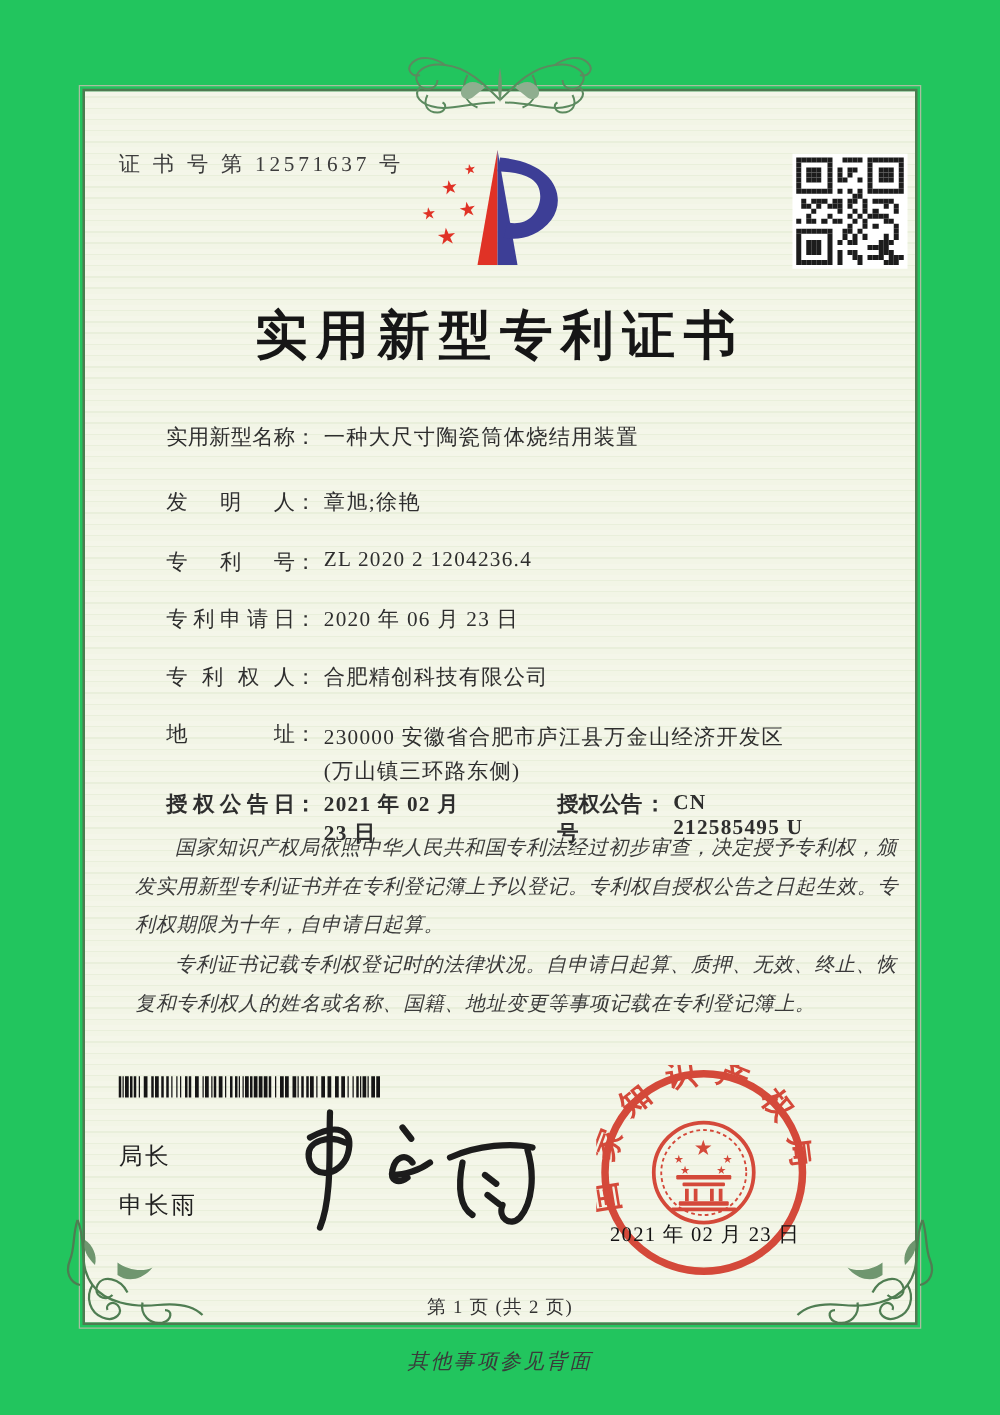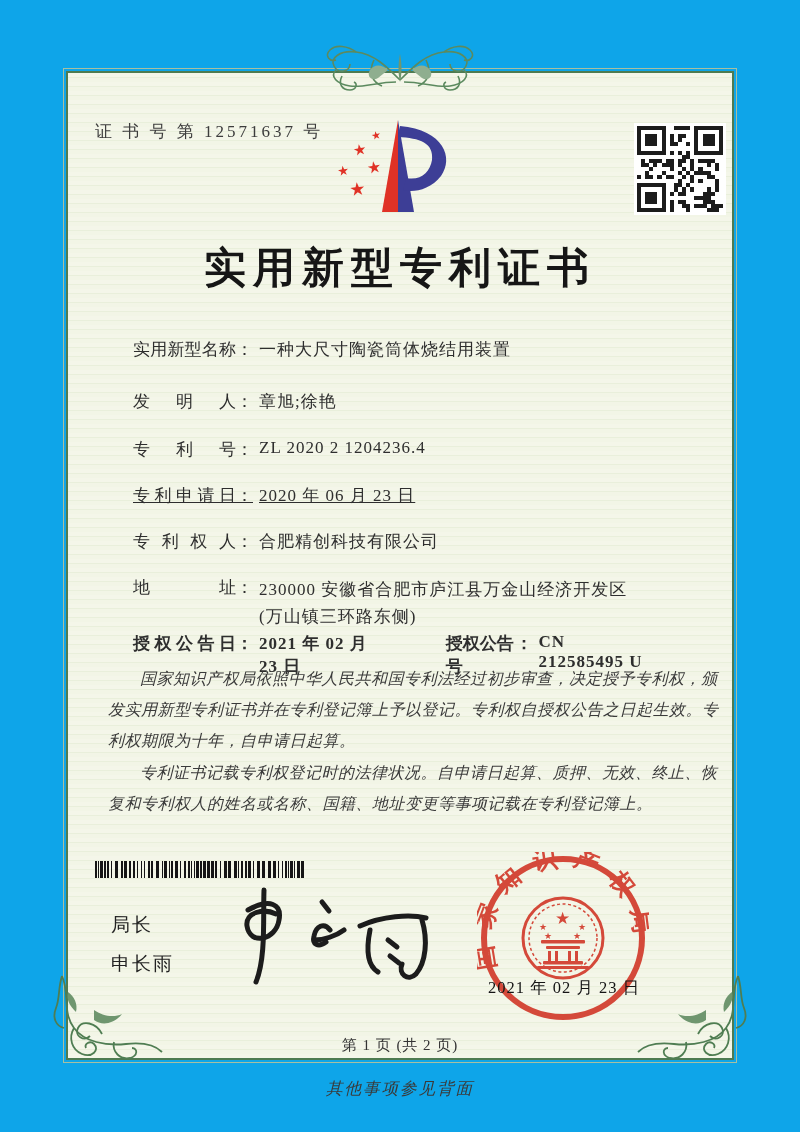--- a/index.html
+++ b/index.html
@@ -1,20 +1,20 @@
 <!DOCTYPE html>
 <html><head>
 <meta charset="utf-8">
 <style>
   * { margin:0; padding:0; box-sizing:border-box; }
   html,body { background:#ffffff; }
   body { font-family:"Liberation Serif","DejaVu Serif",serif; }
   .page {
     position:relative; width:800px; height:1132px; margin:0 auto;
-    background:#0ea5e9; overflow:hidden;
+    background:#22c55e; overflow:hidden;
   }
   
   .frame-outer {
     position:absolute; left:63px; top:68px; width:674px; height:995px;
     border:1px solid #a9bfa0;
   }
   .frame-inner {
     position:absolute; left:2px; top:2px; right:2px; bottom:2px;
     border:2px solid #4e7b51;
     background:repeating-linear-gradient(180deg,#f4f6e9 0px,#f4f6e9 4px,#e9efdb 4px,#e9efdb 5px,#f2f5e6 5px,#f2f5e6 9px);
@@ -54,21 +54,21 @@
     position:absolute; left:108px; top:663px; width:622px;
     font-size:16px; line-height:1.95; color:#3a3a3a; font-style:italic;
   }
   .paras p { text-indent:2em; letter-spacing:0.5px; }
   .barcode {
     position:absolute; left:95px; top:861px; width:216px; height:17px;
     display:flex; align-items:stretch;
   }
   .barcode span { background:#151515; }
   .barcode i { background:transparent; }
-  .sig-titles { position:absolute; left:95px; top:912px; font-size:19px; color:#222;margin-left:16px; }
+  .sig-titles { position:absolute; left:95px; top:912px; font-size:19px; color:#222; }
   .sig-titles div { margin-bottom:13px; letter-spacing:2px; }
   .autograph { position:absolute; left:218px; top:878px; width:230px; height:115px; }
   .seal { position:absolute; left:477px; top:852px; width:172px; height:172px; }
   .seal-date {
     position:absolute; left:488px; top:977px; width:185px;
     font-size:16.5px; color:#141414; letter-spacing:1px;
   }
   .page-no {
     position:absolute; left:0; top:1036px; width:100%;
     text-align:center; font-size:15px; color:#333; letter-spacing:1px;
@@ -595,21 +595,21 @@
     <div class="frow" style="top:52px;align-items:center;">
       <span class="flabel">发明人</span>
         <span class="fcolon">：</span>
       <span class="fvalue">章旭;徐艳</span>
     </div>
     <div class="frow" style="top:100px;">
       <span class="flabel">专利号</span>
         <span class="fcolon">：</span>
       <span class="fvalue">ZL 2020 2 1204236.4</span>
     </div>
-    <div class="frow" style="top:146px;text-decoration:underline;">
+    <div class="frow" style="top:146px;">
       <span class="flabel">专利申请日</span>
         <span class="fcolon">：</span>
       <span class="fvalue">2020 年 06 月 23 日</span>
     </div>
     <div class="frow" style="top:192px;">
       <span class="flabel">专利权人</span>
         <span class="fcolon">：</span>
       <span class="fvalue">合肥精创科技有限公司</span>
     </div>
     <div class="frow" style="top:238px;">

